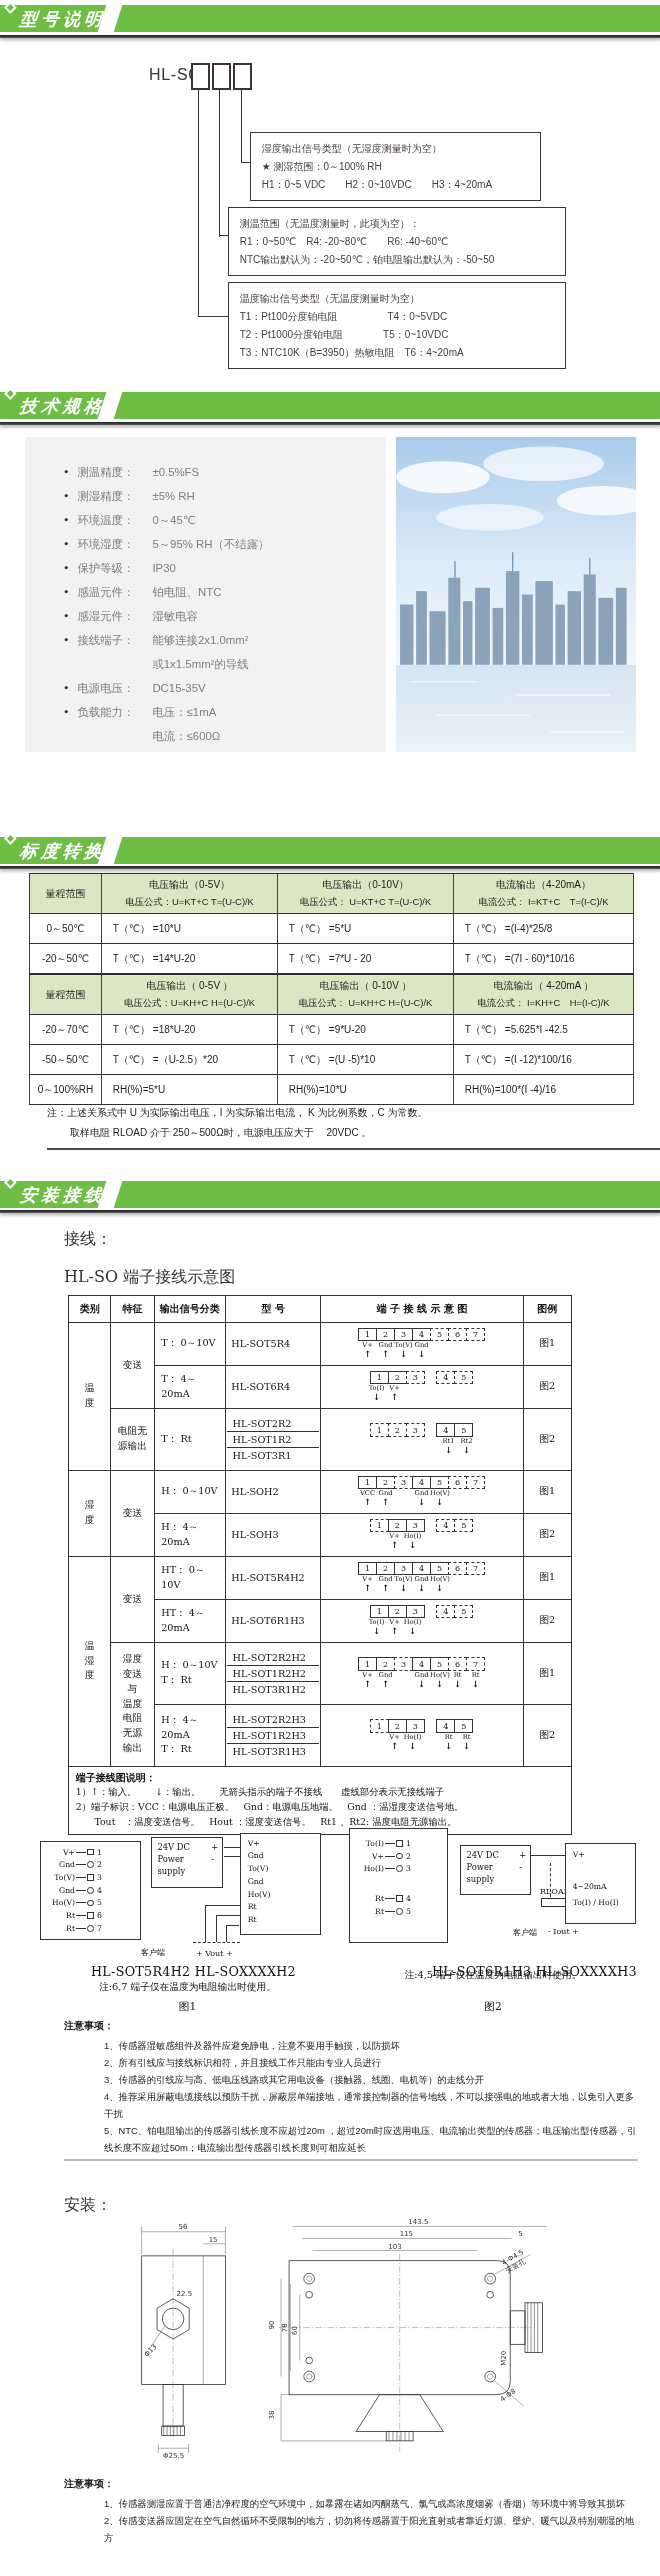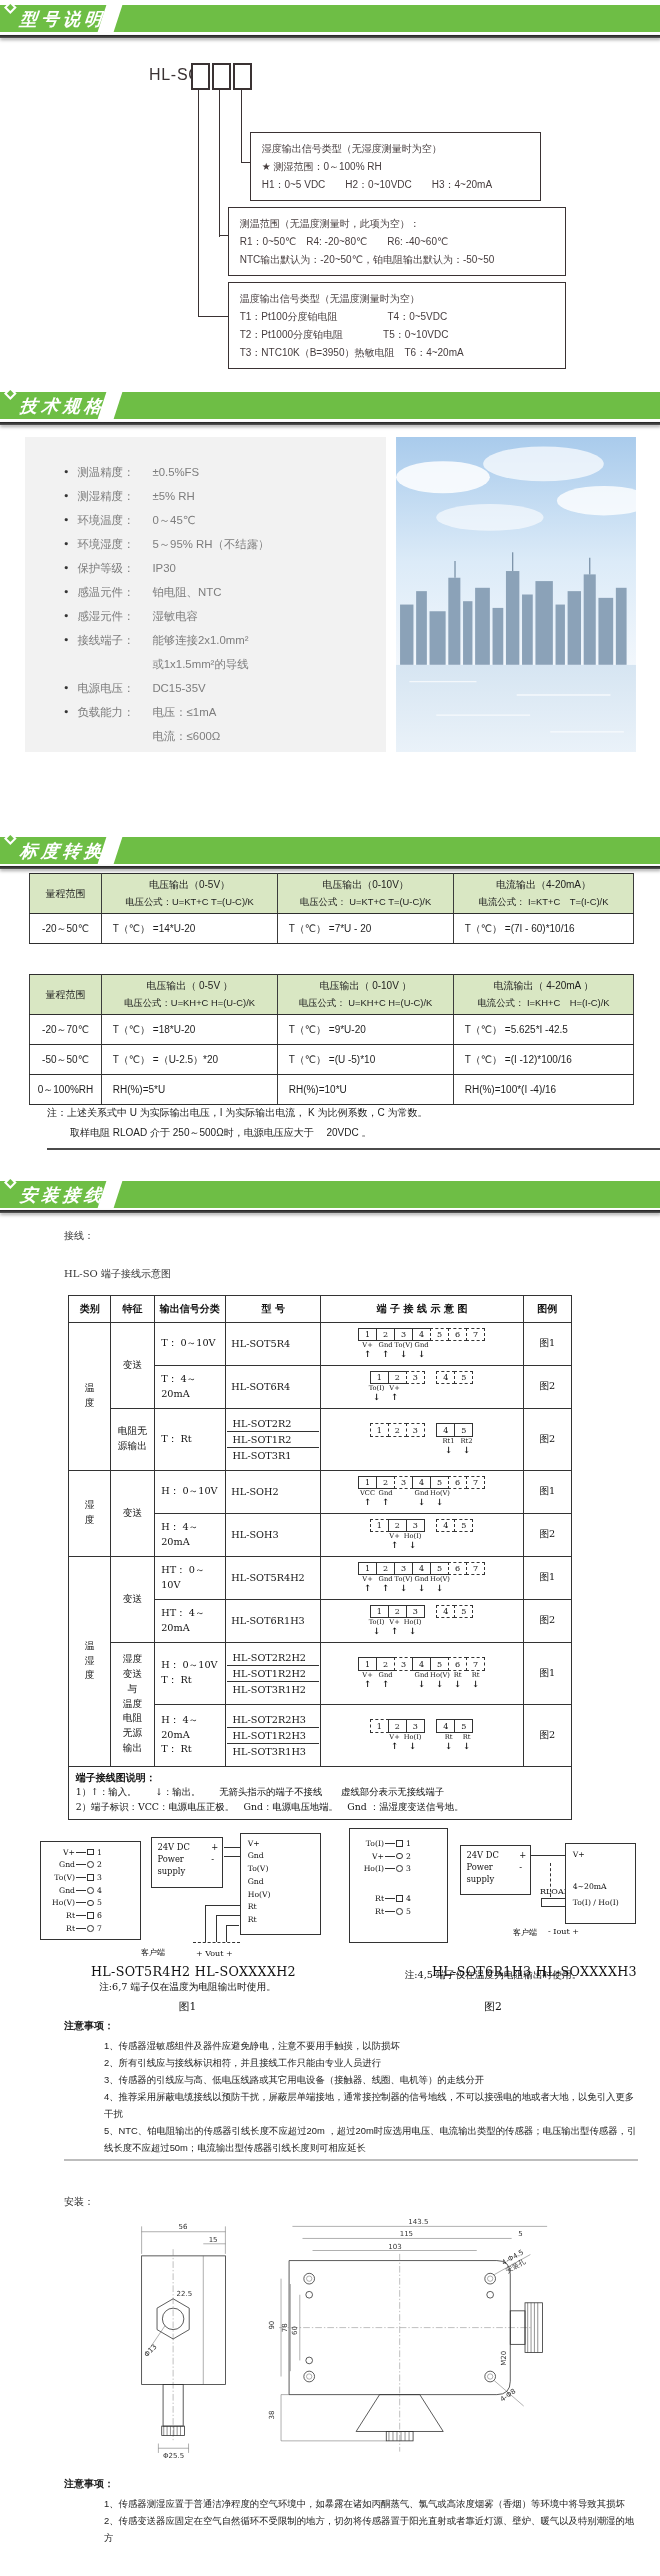--- a/index.html
+++ b/index.html
@@ -33,21 +33,21 @@
   .scale-table th{background:#d9e7c3;font-weight:normal;padding:4px 2.7px;}
   .scale-table .ht{font-size:10px;margin-bottom:4px;}
   .scale-table .hf{font-size:9.4px;}
   .scale-table td{height:27px;}
   .scale-table .rcell{text-align:center;}
   .scale-table .fcell{padding-left:10.7px;}
   .scale-note{position:absolute;font-size:10px;color:#222;}
   .sec-div{position:absolute;height:2px;background:#4b4b4b;}
 
   
-  .plain-label{position:absolute;font-size:10px;color:#333;}
+  .plain-label{position:absolute;font-size:16px;color:#333;}
   .serif{font-family:"DejaVu Serif","Liberation Serif",serif;}
   #wiring-block{position:absolute;left:68px;top:1295px;width:504px;}
   .wiring-table{width:504px;border-collapse:collapse;table-layout:fixed;font-family:"DejaVu Serif","Liberation Serif",serif;font-size:9.7px;color:#111;}
   .wiring-table th,.wiring-table td{border:1px solid #333;padding:1.3px;}
   .wiring-table th{font-size:10px;height:23px;font-weight:bold;}
   .wiring-table td{text-align:center;vertical-align:middle;}
   .vert{white-space:pre-line;line-height:14.8px;}
   .sigcell{text-align:left !important;padding-left:6.7px !important;white-space:pre-line;line-height:14.8px;}
   .mstack div{border-bottom:1px solid #333;padding:2px 0 2px 5.4px;text-align:left;}
   .mstack div:last-child{border-bottom:none;}
@@ -273,20 +273,26 @@
             <div class="ht">电压输出（0-10V）</div>
             <div class="hf">电压公式：  U=KT+C  T=(U-C)/K</div>
           </th>
           <th>
             <div class="ht">电流输出（4-20mA）</div>
             <div class="hf">电流公式：  I=KT+C　T=(I-C)/K</div>
           </th>
         </tr>
       </thead>
       <tbody>
+        <tr>
+          <td class="rcell">0～50℃</td>
+          <td class="fcell">T（℃） =10*U</td>
+          <td class="fcell">T（℃） =5*U</td>
+          <td class="fcell">T（℃） =(I-4)*25/8</td>
+        </tr>
         <tr>
           <td class="rcell">-20～50℃</td>
           <td class="fcell">T（℃） =14*U-20</td>
           <td class="fcell">T（℃）  =7*U - 20</td>
           <td class="fcell">T（℃）  =(7I - 60)*10/16</td>
         </tr>
       </tbody>
     </table>
   <table class="scale-table" id="scale-table-2" style="top:974px;">
     <colgroup>
@@ -657,20 +663,21 @@
                   <span class="tslot tarrow">↓</span>
                 </div></div></td>
             <td>图2</td>
           </tr>
         </tbody>
       </table>
     <div class="legend-box" id="legend-box">
       <div class="legend-title">端子接线图说明：</div>
     <div>1）↑：输入。　　↓：输出。　　无箭头指示的端子不接线　　虚线部分表示无接线端子</div>
         <div>2）端子标识：VCC：电源电压正极。　Gnd：电源电压地端。　Gnd ：温湿度变送信号地。</div>
+        <div>　　Tout　：温度变送信号。　Hout ：湿度变送信号。　Rt1 、Rt2:  温度电阻无源输出。</div>
       </div>
   </div>
 
   <div class="wfig" id="fig1" style="left:40px;top:1828px;width:295px;height:188px;">
     <div class="fbox" id="f1-term" style="left:0;top:13.4px;width:101px;height:99px;padding-top:3.4px;">
         <div class="trow">
           <span class="tl">V+</span>
           <span class="tw"></span>
           <span class="ts"></span>
           <span class="tn">1</span>

